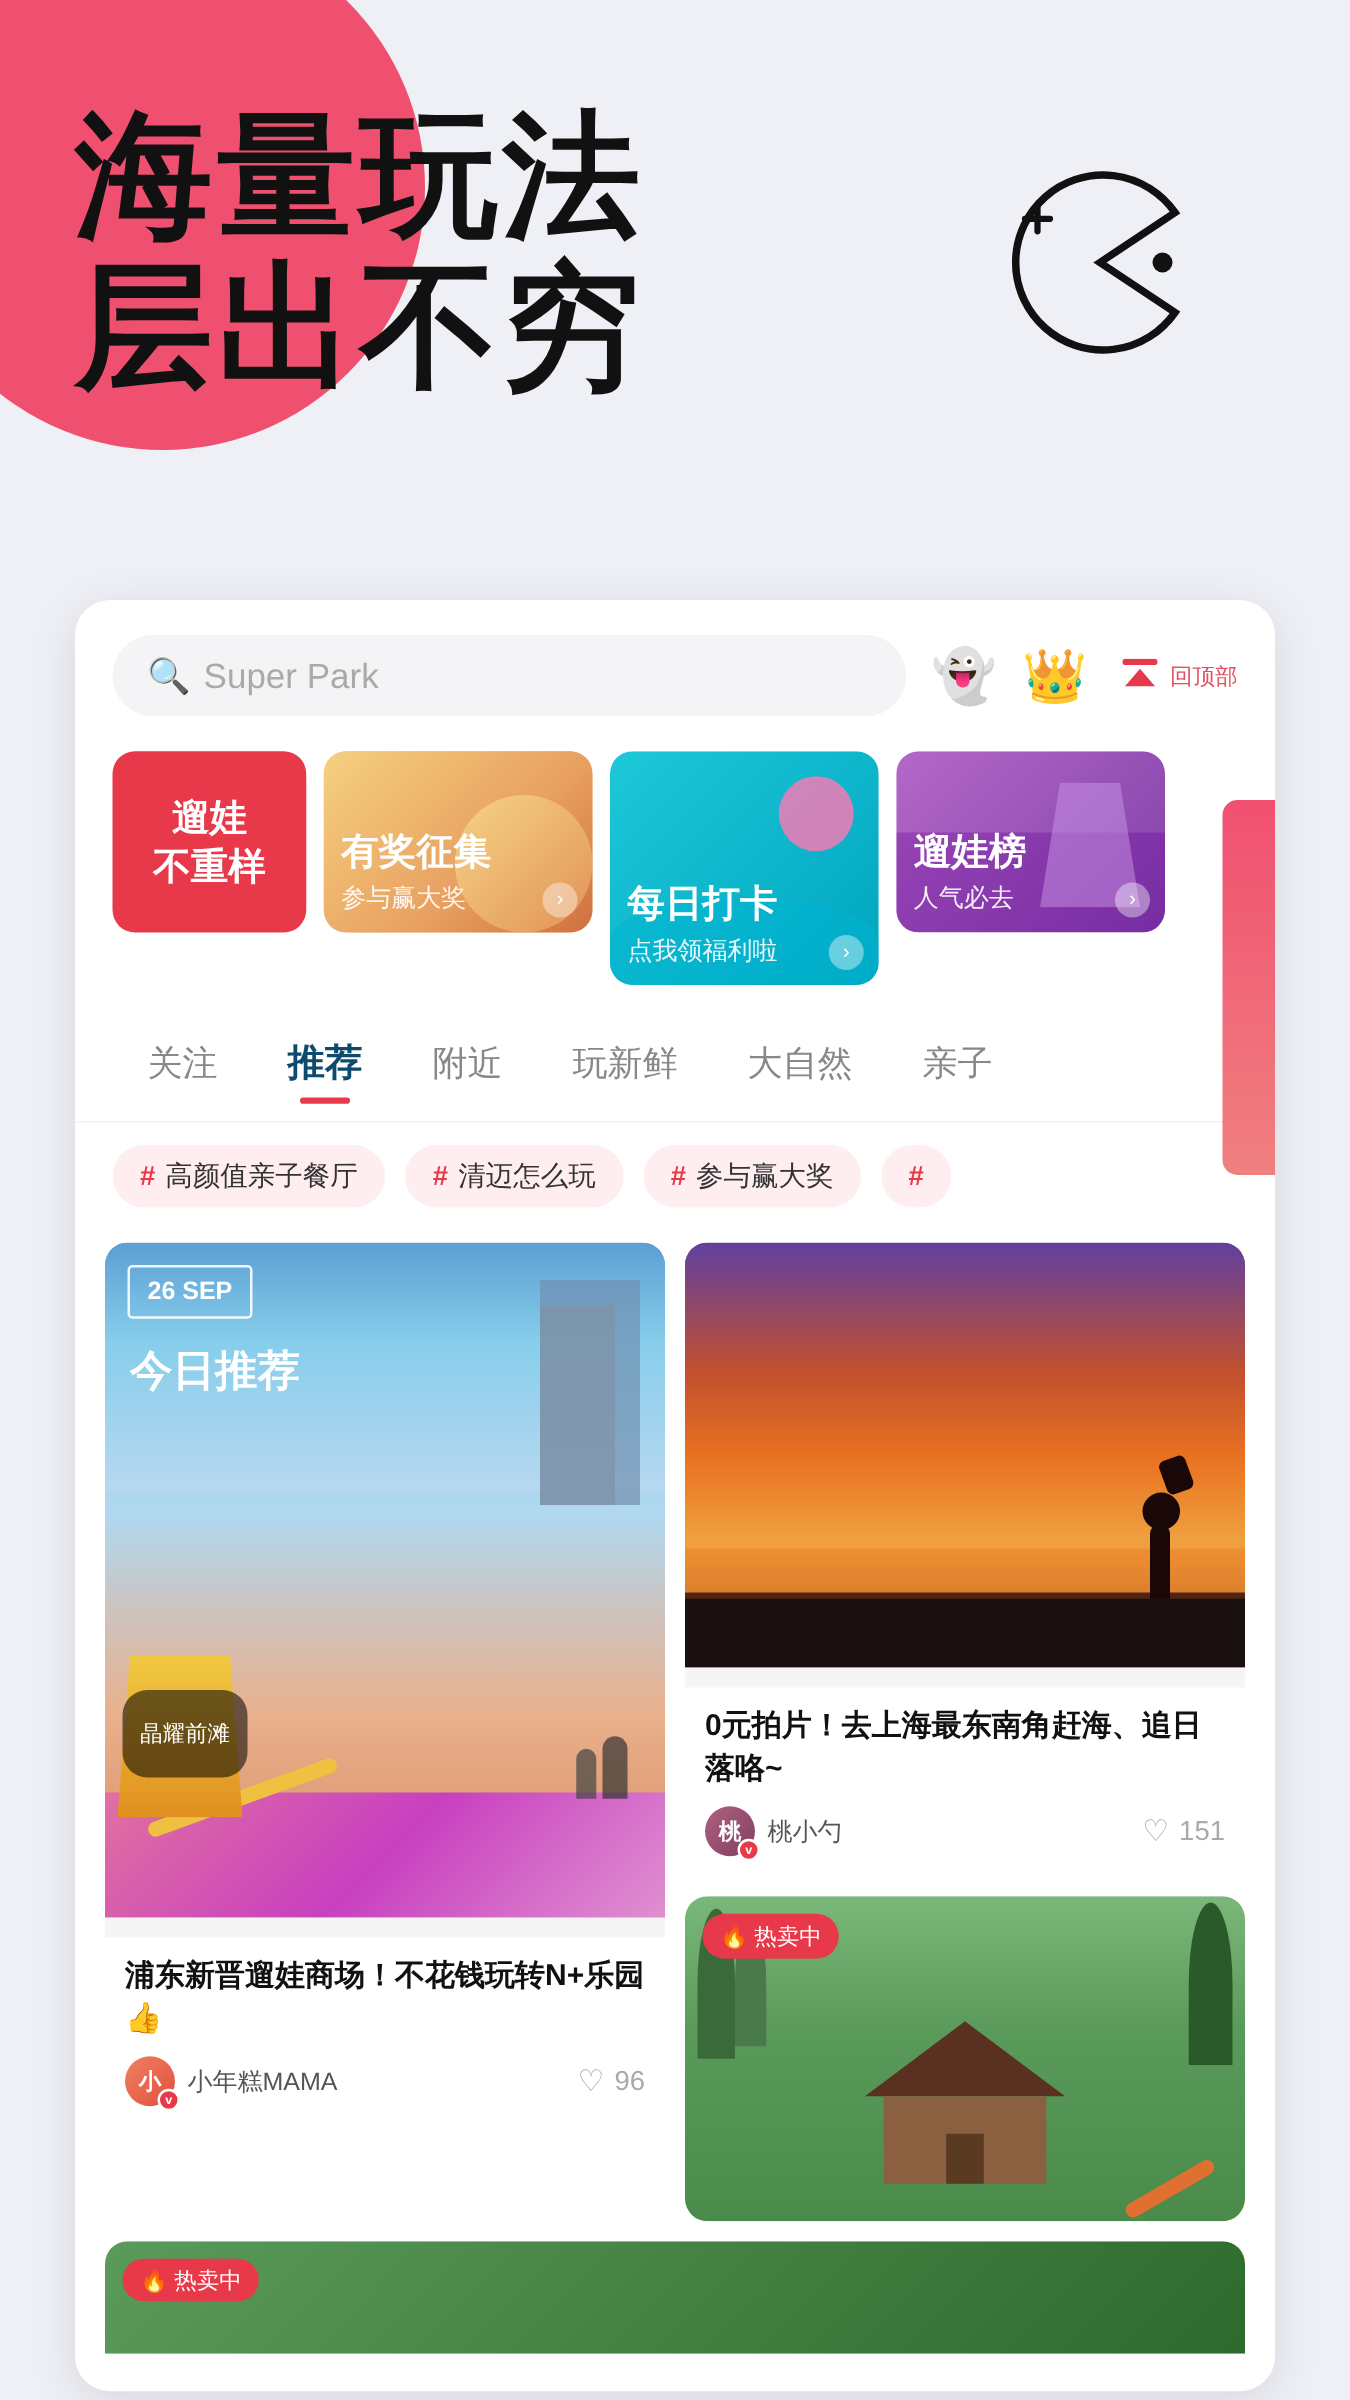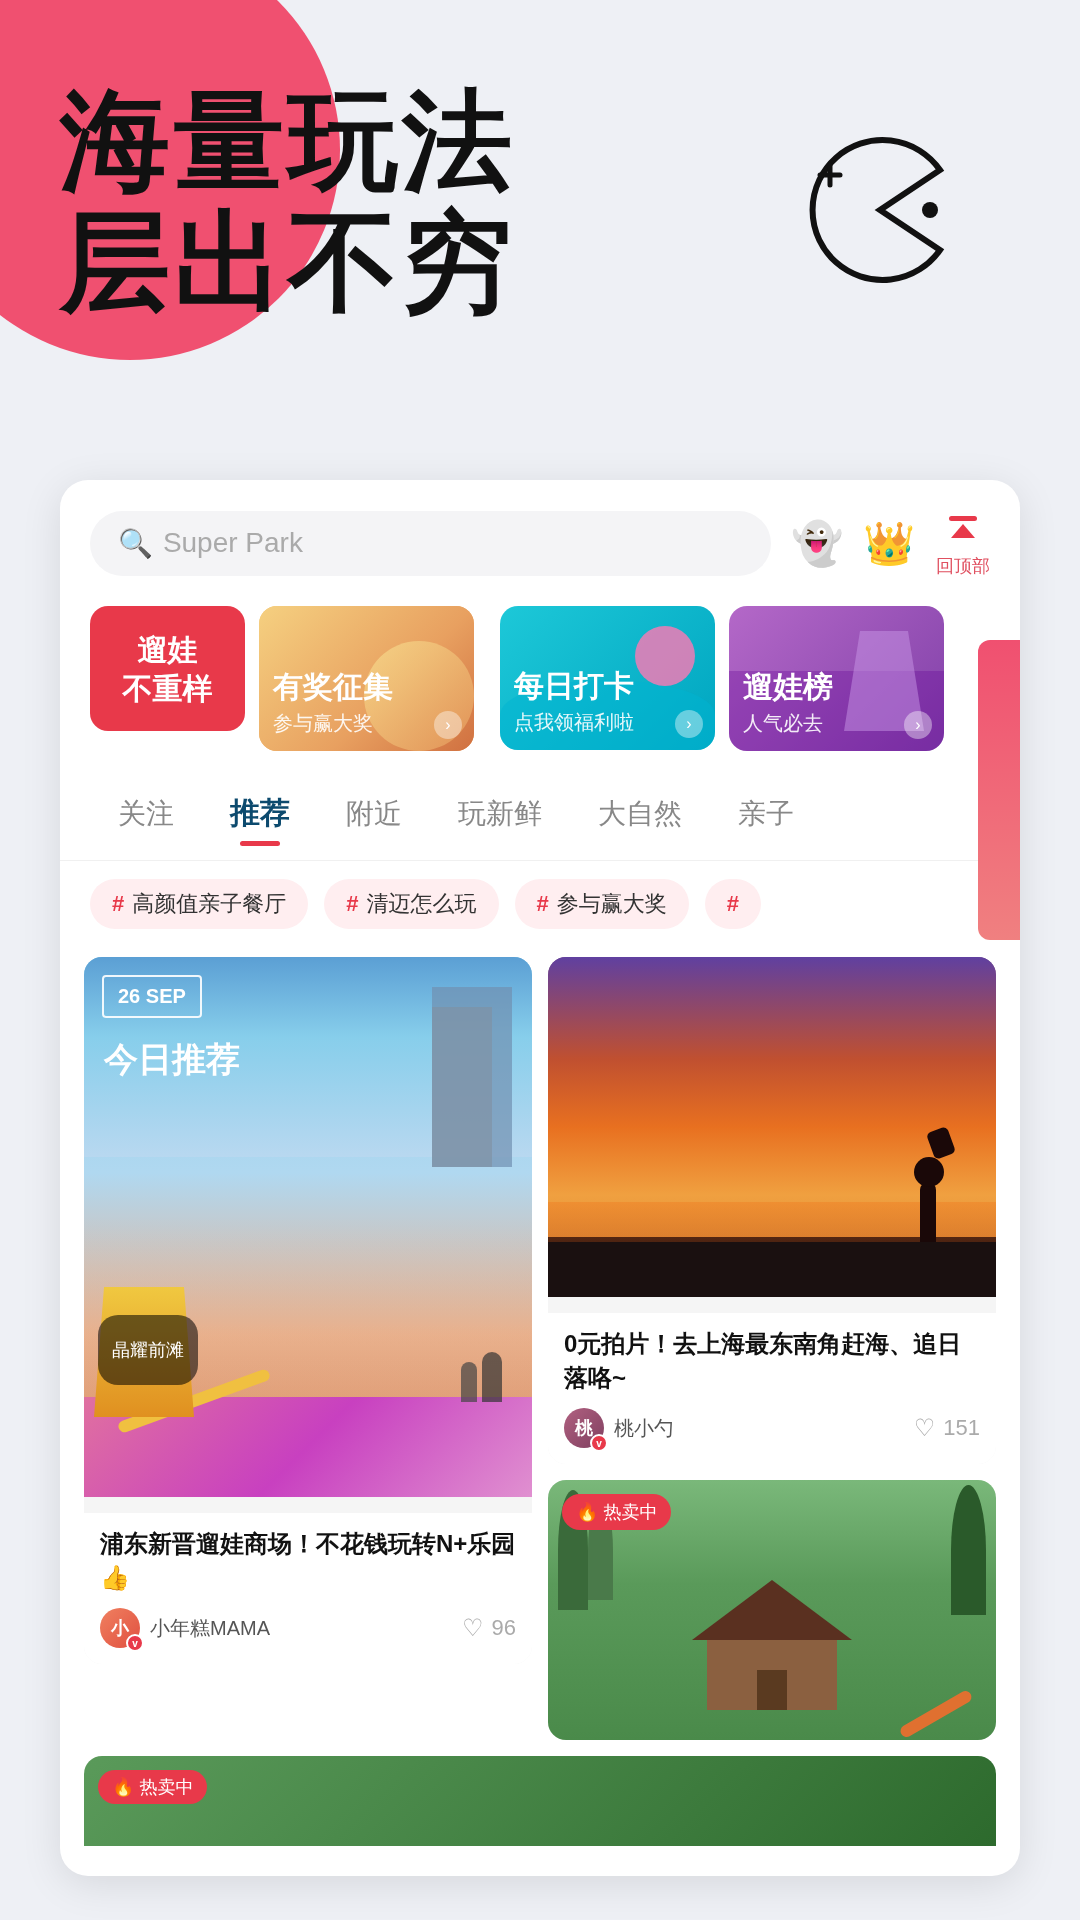--- a/index.html
+++ b/index.html
@@ -110,21 +110,21 @@
       display: flex;
       flex-direction: column;
       align-items: center;
       gap: 4px;
     }
     .icon-emoji {
       font-size: 42px;
     }
     .back-top-btn {
       display: flex;
-      flex-direction: column;
+      flex-direction: row;
       align-items: center;
       gap: 2px;
     }
     .back-top-icon {
       width: 44px;
       height: 44px;
       display: flex;
       align-items: center;
       justify-content: center;
     }
@@ -141,21 +141,21 @@
       overflow: hidden;
     }
     .banner-card {
       border-radius: 18px;
       overflow: hidden;
       position: relative;
       flex-shrink: 0;
     }
     .banner-card-red {
       width: 155px;
-      height: 125px;
+      height: 145px;
       background: #e8394a;
       display: flex;
       align-items: center;
       justify-content: center;
       flex-direction: column;
     }
     .banner-card-red .banner-label {
       color: #fff;
       font-size: 30px;
       font-weight: 800;
@@ -488,21 +488,21 @@
       <div style="position:absolute;top:0;left:0;right:0;bottom:0;background:linear-gradient(135deg,#f5d080 0%,#e8a060 60%,#d07040 100%);"></div>
 
       <div style="position:absolute;bottom:0;right:0;width:110px;height:110px;background:linear-gradient(135deg,#f8e090 0%,#e8a060 100%);clip-path:ellipse(55px 55px at 50% 50%);opacity:0.7;"></div>
       <div class="banner-overlay-text">
         <div class="main-text">有奖征集</div>
         <div class="sub-text">参与赢大奖</div>
       </div>
       <div class="arrow-btn">›</div>
     </div>
 
-    <div class="banner-card" style="width:215px;height:144px;border-radius:18px;overflow:hidden;position:relative;margin-left:12px;">
+    <div class="banner-card" style="width:215px;height:187px;border-radius:18px;overflow:hidden;position:relative;">
       <div class="banner-photo-sim banner-photo-sim-blue" style="width:100%;height:100%;position:relative;">
 
         <div style="position:absolute;bottom:0;left:0;right:0;height:70px;background:rgba(0,180,210,0.5);border-radius:50% 50% 0 0;"></div>
         <div style="position:absolute;top:20px;right:20px;width:60px;height:60px;background:rgba(255,120,180,0.8);border-radius:50%;"></div>
       </div>
       <div class="banner-overlay-text">
         <div class="main-text">每日打卡</div>
         <div class="sub-text">点我领福利啦</div>
       </div>
       <div class="arrow-btn">›</div>

